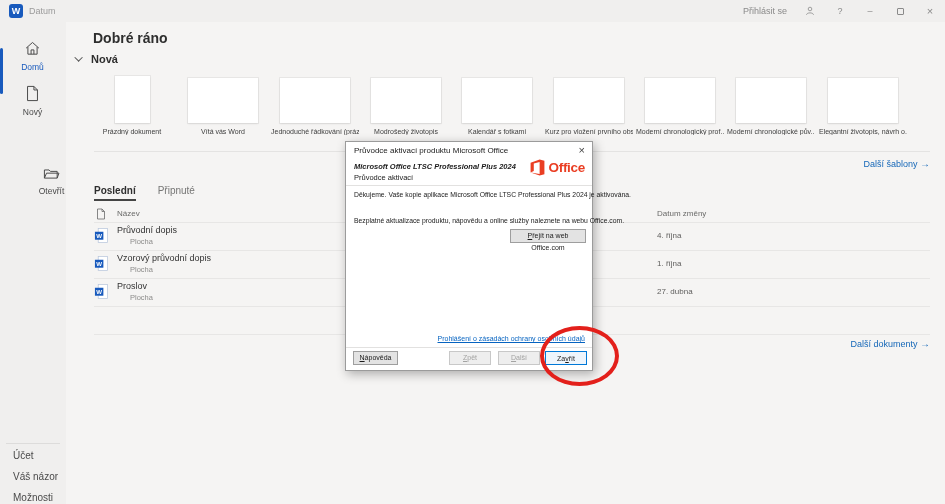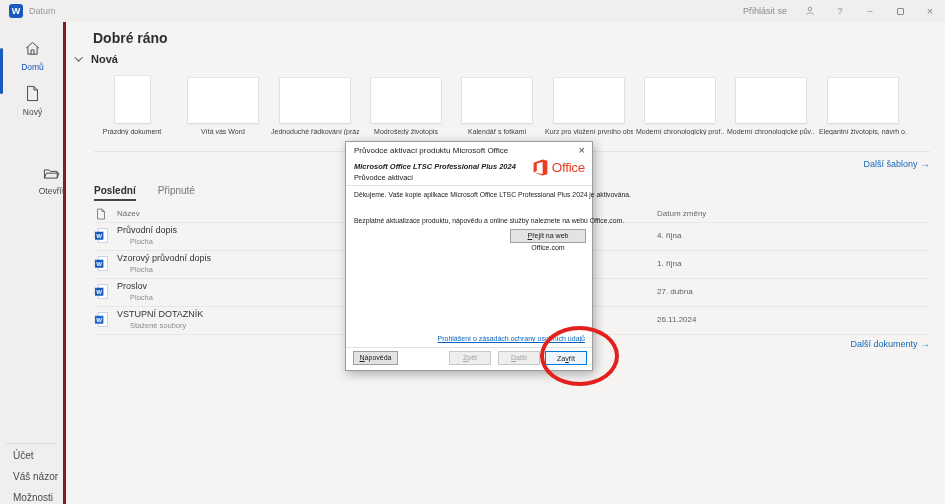--- a/index.html
+++ b/index.html
@@ -9,21 +9,21 @@
 
   
   .titlebar { position:absolute; left:0; top:0; width:945px; height:22px; background:#f0efee; }
   .app-badge { position:absolute; left:9px; top:4px; width:14px; height:14px; background:#185abd; border-radius:3px; color:#fff; font-size:9px; font-weight:bold; text-align:center; line-height:14px; }
   .app-title { position:absolute; left:29px; top:0; line-height:22px; font-size:9px; color:#9b9b9b; }
   .tb-right { position:absolute; right:8px; top:0; height:22px; display:flex; align-items:center; gap:16px; color:#8a8a8a; font-size:9px; }
   .tb-btn { display:inline-flex; align-items:center; justify-content:center; min-width:14px; height:22px; cursor:default; color:#8a8a8a; }
   .restore-glyph { display:inline-block; width:7px; height:7px; border:1px solid #8a8a8a; border-radius:1px; }
 
   
-  .sidebar { position:absolute; left:0; top:22px; width:67px; height:482px; background:#f0efee; border-right:4px solid #7f1d1d; }
+  .sidebar { position:absolute; left:0; top:22px; width:67px; height:482px; background:#f0efee; border-right:1px solid #7f1d1d; }
   .side-item { position:absolute; left:0; width:65px; text-align:center; font-size:8.5px; color:#4a4a4a; }
   .side-item .ic { display:block; margin:0 auto 3px auto; }
   .side-item.selected { color:#185abd; }
   .accent-bar { position:absolute; left:0; top:8px; width:3px; height:46px; background:#185abd; border-radius:2px; }
   .side-footer-div { position:absolute; left:6px; right:6px; top:421px; height:1px; background:#dddcdb; }
   .side-foot { position:absolute; left:13px; font-size:10px; color:#4a4a4a; }
 
   
   .main { position:absolute; left:66px; top:22px; width:879px; height:482px; background:#f5f4f3; }
   .greeting { position:absolute; left:27px; top:8px; font-size:14px; font-weight:700; color:#2e2e2e; }
@@ -57,21 +57,21 @@
   .file-row .floc { position:absolute; left:36px; top:15px; font-size:7.5px; color:#8d8c8b; }
   .file-row .fdate { position:absolute; left:563px; top:9px; font-size:8px; color:#5f5e5d; }
 
   
   .dialog { position:absolute; left:345px; top:141px; width:248px; height:230px; background:#fff; border:1px solid #9b9b9b; box-shadow:2px 3px 10px rgba(0,0,0,0.3); font-family:"Liberation Sans","DejaVu Sans",sans-serif; z-index:10; }
   .dlg-title { position:absolute; left:8px; top:4px; font-size:8px; color:#1a1a1a; }
   .dlg-close { position:absolute; right:7px; top:2px; font-size:11px; color:#444; cursor:pointer; }
   .dlg-product { position:absolute; left:8px; top:20px; font-size:7.5px; font-weight:700; color:#1a1a1a;font-style:italic; }
   .dlg-sub { position:absolute; left:8px; top:31px; font-size:7.5px; color:#1a1a1a; }
   .office-logo { position:absolute; right:7px; top:17px; display:flex; align-items:center; gap:3px; }
-  .office-word { font-size:13.5px; font-weight:400; color:#ea3e23; letter-spacing:-0.3px; }
+  .office-word { font-size:13.5px; font-weight:700; color:#ea3e23; letter-spacing:-0.3px; }
   .dlg-hdiv { position:absolute; left:0; right:0; height:1px; background:#e2e1e0; }
   .dlg-msg { position:absolute; left:8px; top:49px; font-size:6.8px; color:#1a1a1a; white-space:nowrap; }
   .dlg-upd { position:absolute; left:8px; top:75px; font-size:6.8px; color:#1a1a1a; white-space:nowrap; }
   .win-btn { position:absolute; height:14px; background:#e3e3e3; border:1px solid #9e9e9e; font-size:7px; color:#1a1a1a; text-align:center; line-height:12px; cursor:pointer; font-family:inherit; }
   .btn-office { right:6px; top:87px; width:76px; }
   .dlg-privacy { position:absolute; right:7px; top:193px; font-size:7px; color:#0563c1; text-decoration:underline; cursor:pointer; white-space:nowrap; }
   .win-btn.disabled { background:#eeeeee; border-color:#c8c8c8; color:#a3a3a2; cursor:default; }
   .win-btn.default-focus { background:#eef5fc; border:1.5px solid #0078d7; line-height:11px; }
   .btn-help { left:7px; top:209px; width:45px; }
   .btn-back { left:103px; top:209px; width:42px; }
@@ -245,32 +245,20 @@
         <svg width="15" height="15" viewBox="0 0 16 16">
             <rect x="4.5" y="0.5" width="10" height="15" fill="#fff" stroke="#b9c6db" stroke-width="0.8"></rect>
             <rect x="1" y="4" width="9" height="8.5" fill="#185abd"></rect>
             <text x="5.5" y="10.6" fill="#fff" font-size="6.5" font-weight="bold" text-anchor="middle" font-family="Liberation Sans, sans-serif">W</text>
           </svg>
       </span>
       <span class="fname">Proslov</span>
       <span class="floc">Plocha</span>
       <span class="fdate">27. dubna</span>
     </div>
-    <div class="file-row" style="top:284px;">
-      <span class="fic">
-        <svg width="15" height="15" viewBox="0 0 16 16">
-            <rect x="4.5" y="0.5" width="10" height="15" fill="#fff" stroke="#b9c6db" stroke-width="0.8"></rect>
-            <rect x="1" y="4" width="9" height="8.5" fill="#1e66c9"></rect>
-            <text x="5.5" y="10.6" fill="#fff" font-size="6.5" font-weight="bold" text-anchor="middle" font-family="Liberation Sans, sans-serif">W</text>
-          </svg>
-      </span>
-      <span class="fname">VSTUPNÍ DOTAZNÍK</span>
-      <span class="floc">Stažené soubory</span>
-      <span class="fdate">26.11.2024</span>
-    </div>
 
     <div class="more-docs link">
       <span>Další dokumenty</span>
       <span class="arrow">→</span>
     </div>
   </div>
 
   <div class="dialog">
     <div class="dlg-title">Průvodce aktivací produktu Microsoft Office</div>
     <div class="dlg-close">×</div>

